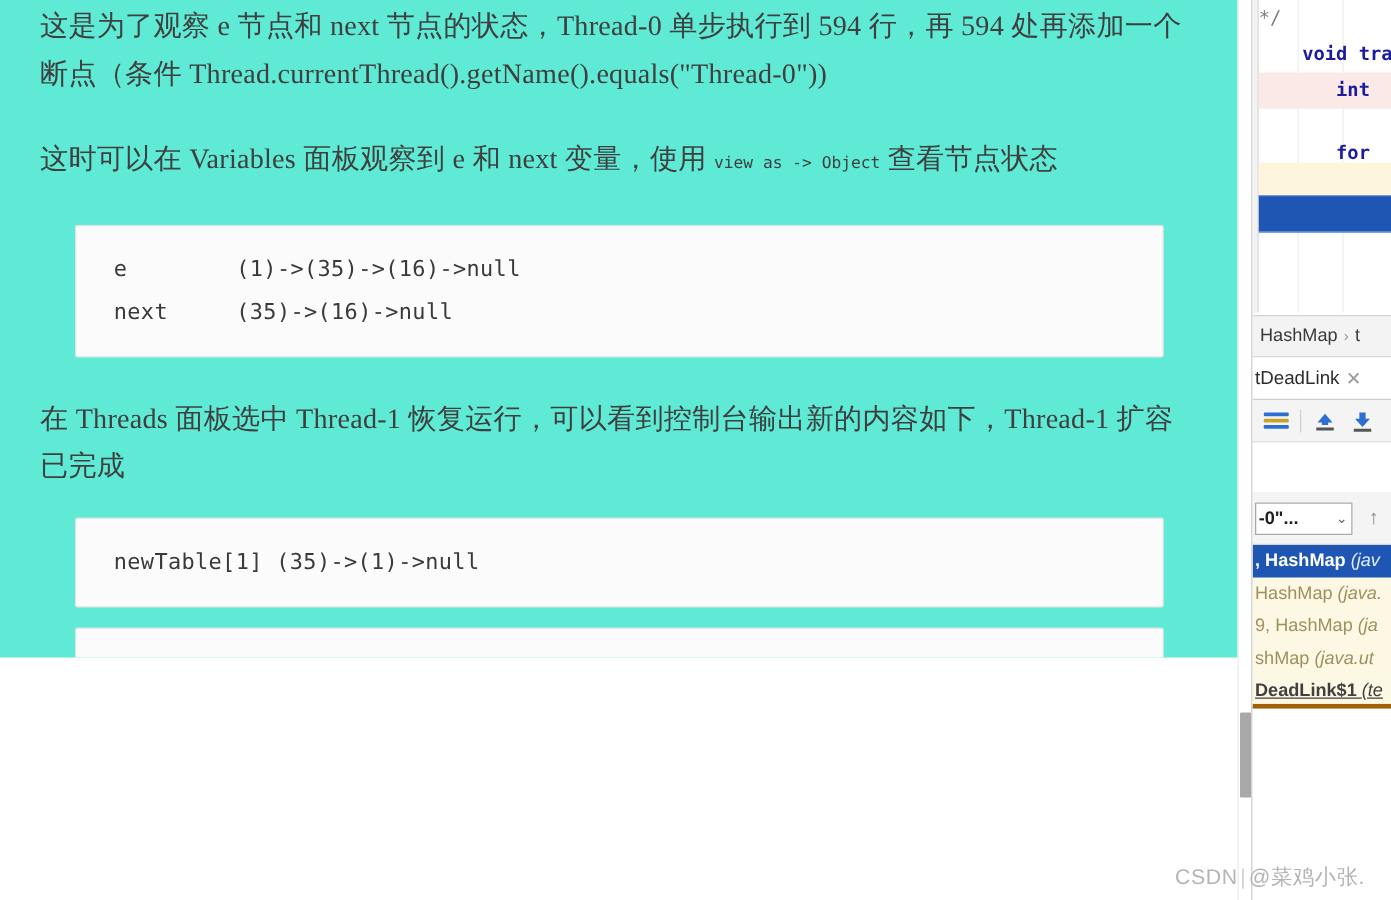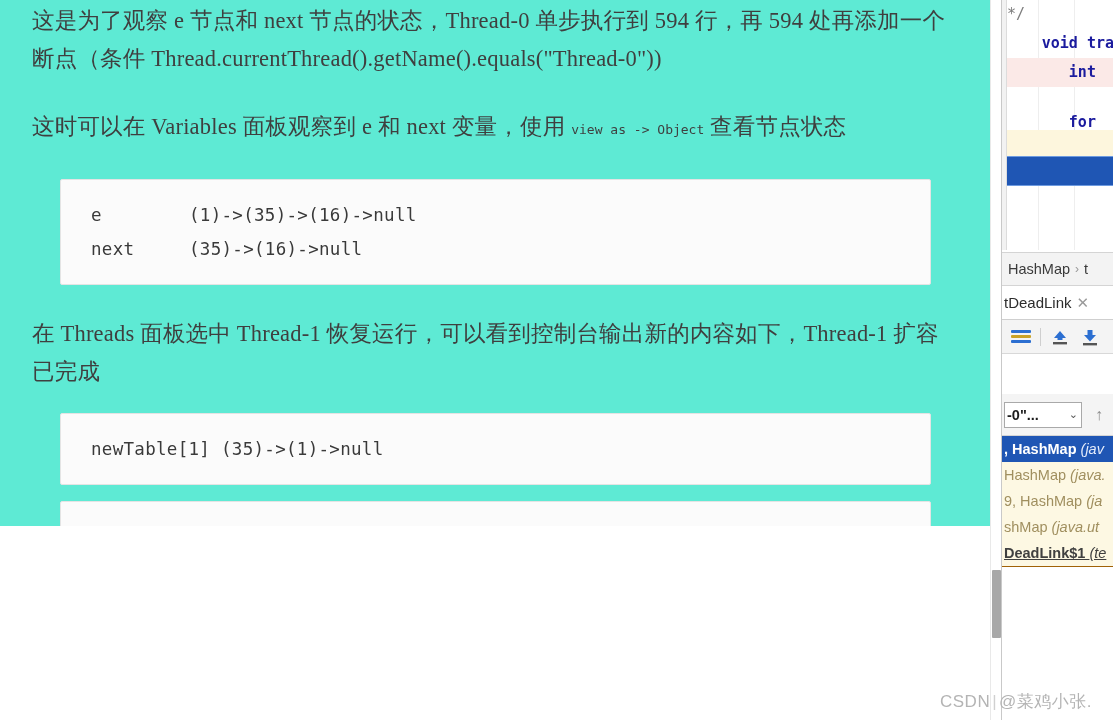--- a/index.html
+++ b/index.html
@@ -320,21 +320,21 @@
   }
 
   
   #ide-frames {
     position: absolute;
     left: 0; top: 436px;
     width: 112px; height: 131px;
     background: #fdf8e3;
     overflow: hidden;
     box-sizing: border-box;
-    border-bottom: 1px solid #a16207;
+    border-bottom: 4px solid #a16207;
   }
   .frame-row {
     height: 26px;
     line-height: 26px;
     font-size: 14.5px;
     white-space: nowrap;
     padding-left: 2px;
     color: #a08f5f;
     box-sizing: border-box;
     overflow: hidden;

